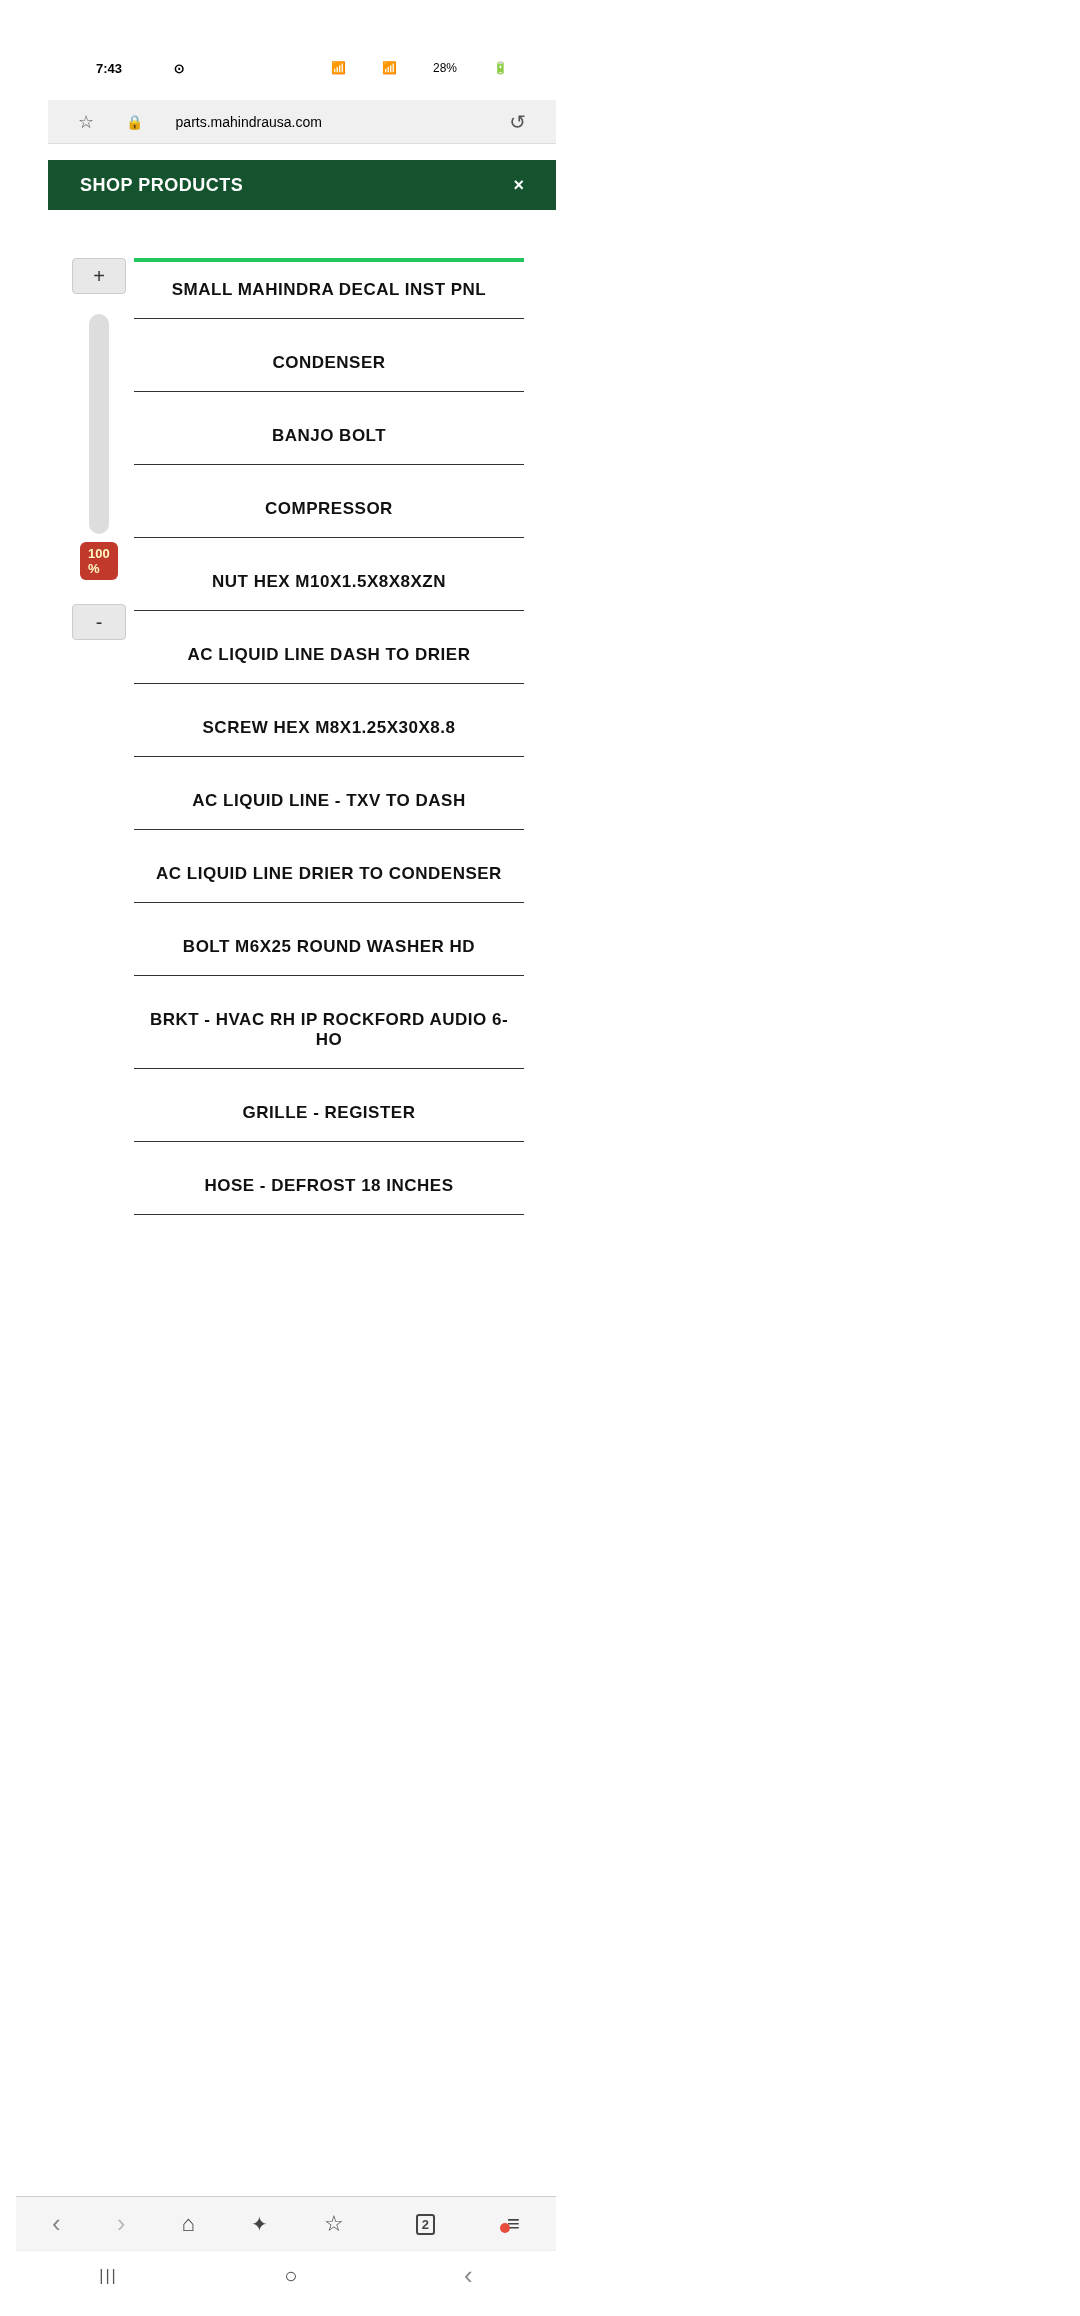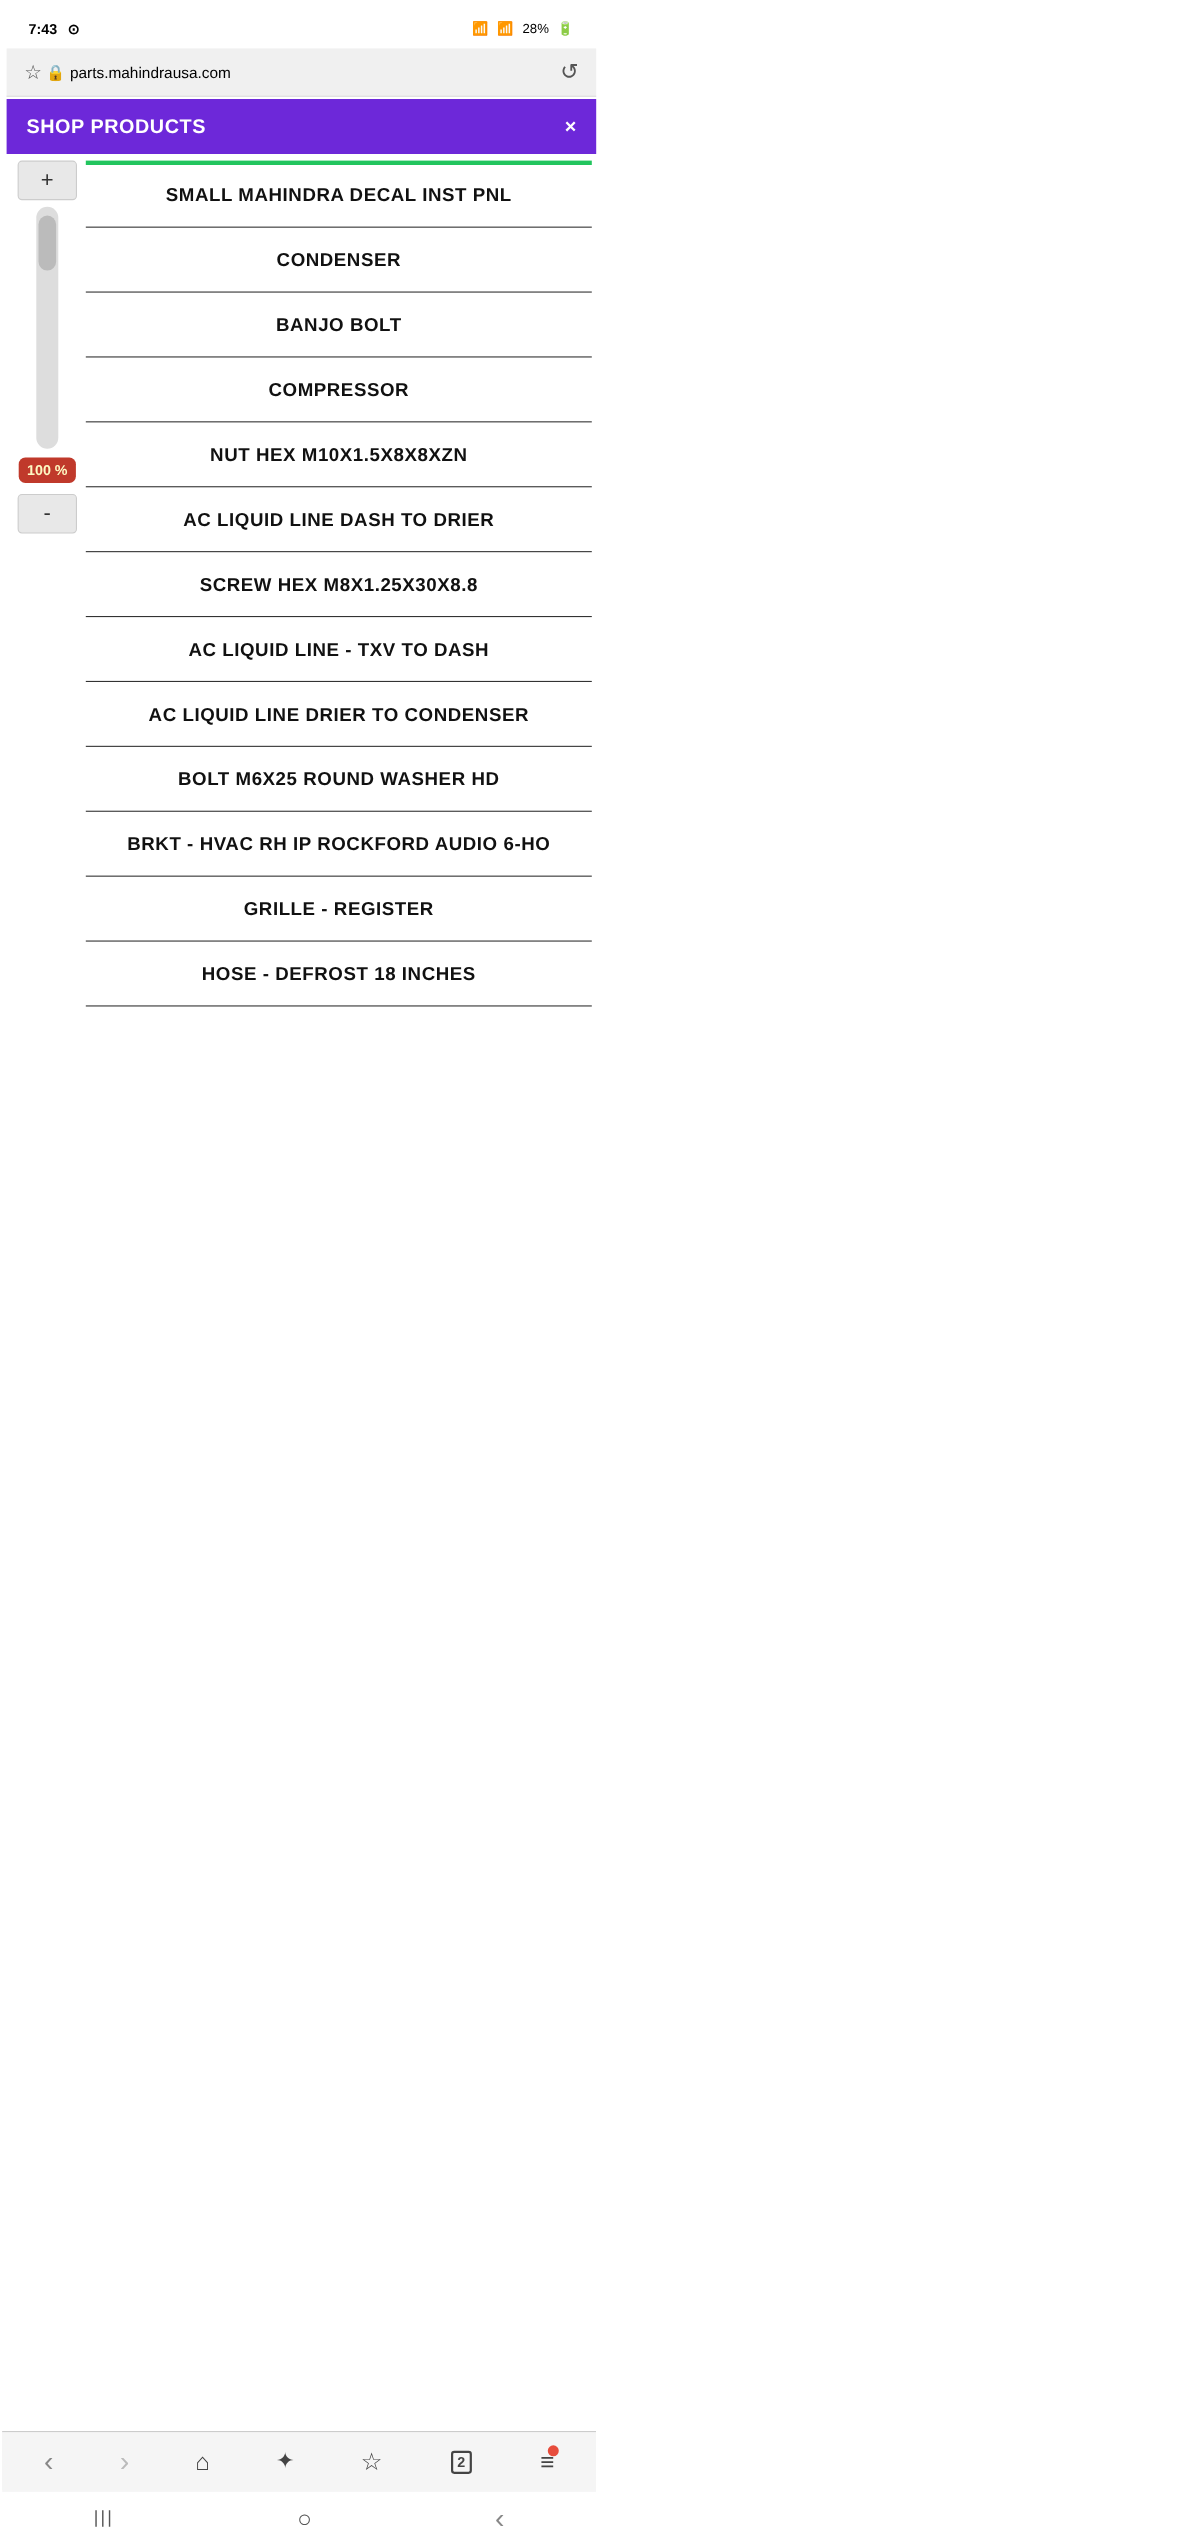--- a/index.html
+++ b/index.html
@@ -1,16 +1,16 @@
 <!DOCTYPE html>
 <html><head>
   <meta charset="utf-8">
   <meta name="viewport" content="width=540px">
   <style>
-    * { margin: 2px; padding: 0; box-sizing: border-box; }
+    * { margin: 16px; padding: 0; box-sizing: border-box; }
 
     body {
       width: 540px;
       min-height: 1158px;
       background: #fff;
       font-family: Arial, sans-serif;
       font-size: 14px;
       overflow-x: hidden;
     }
 
@@ -53,21 +53,21 @@
       color: #000;
     }
     .browser-icon {
       font-size: 18px;
       color: #555;
       cursor: pointer;
     }
 
     
     .shop-header {
-      background: #6d28d9;
+      background: #14532d;
       display: flex;
       justify-content: space-between;
       align-items: center;
       padding: 12px 16px;
       height: 50px;
     }
     .shop-header-title {
       color: #fff;
       font-size: 18px;
       font-weight: bold;

